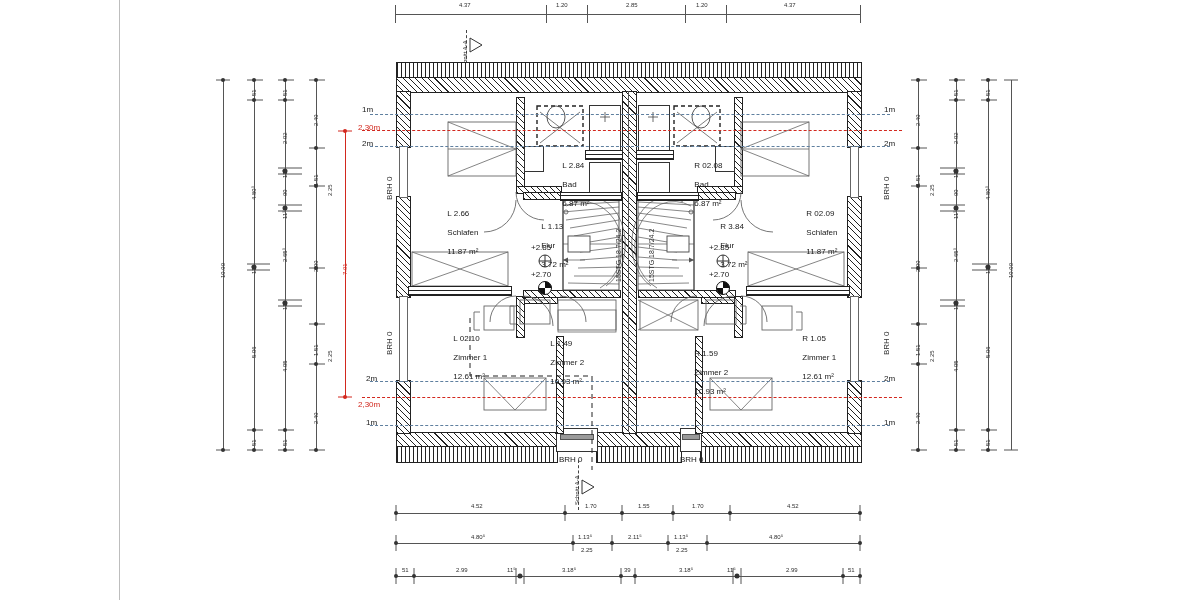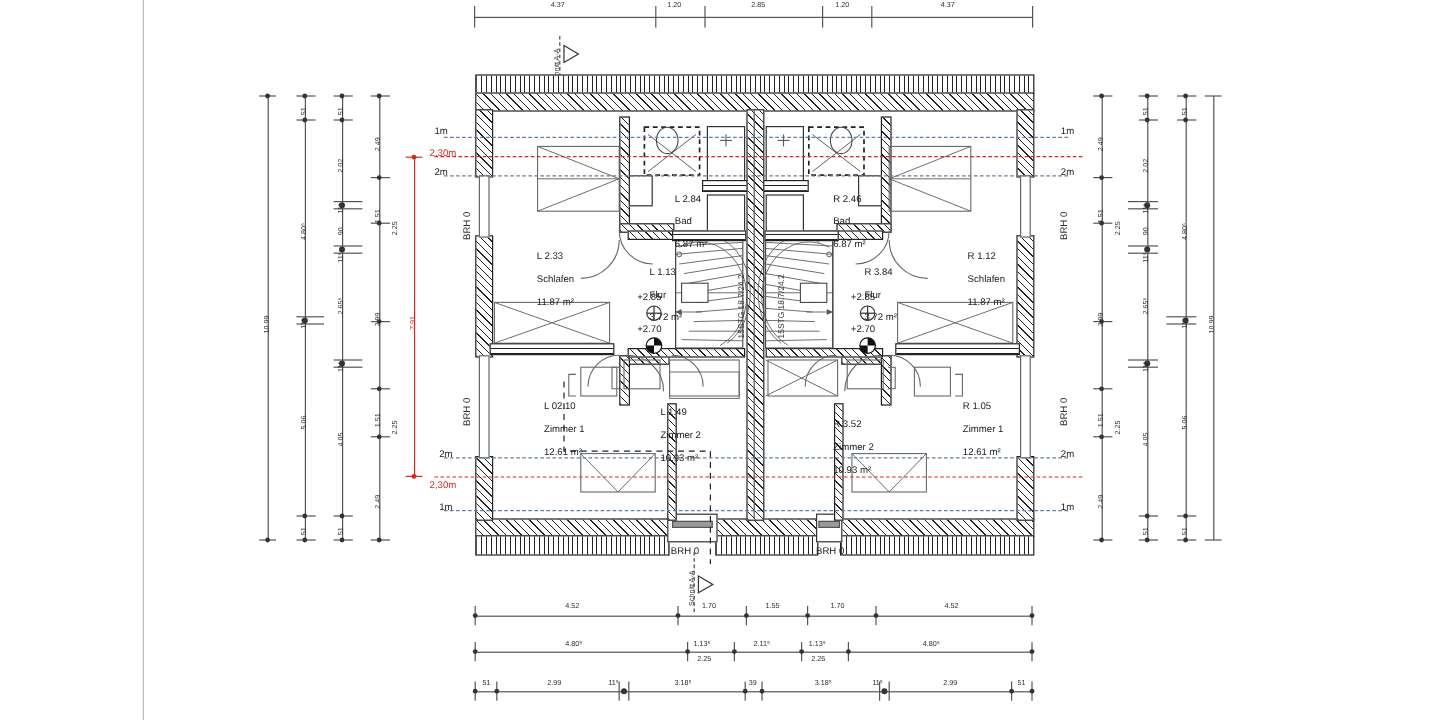--- a/index.html
+++ b/index.html
@@ -332,21 +332,21 @@
 
   <div>
 
     <div class="lbl" style="left:549px;top:152px;">
       <span>L 2.84</span><br>
       <span>Bad</span><br>
       <span>6.87 m²</span>
     </div>
 
     <div class="lbl" style="left:434px;top:200px;">
-      <span>L 2.33</span><br>
+      <span>L 2.66</span><br>
       <span>Schlafen</span><br>
       <span>11.87 m²</span>
     </div>
 
     <div class="lbl" style="left:528px;top:213px;">
       <span>L 1.13</span><br>
       <span>Flur</span><br>
       <span>3.72 m²</span>
     </div>
 
@@ -356,45 +356,45 @@
       <span>12.61 m²</span>
     </div>
 
     <div class="lbl" style="left:537px;top:330px;">
       <span>L 1.49</span><br>
       <span>Zimmer 2</span><br>
       <span>10.93 m²</span>
     </div>
 
     <div class="lbl" style="left:681px;top:152px;">
-      <span>R 2.46</span><br>
+      <span>R 02.08</span><br>
       <span>Bad</span><br>
       <span>6.87 m²</span>
     </div>
 
     <div class="lbl" style="left:793px;top:200px;">
-      <span>R 1.12</span><br>
+      <span>R 02.09</span><br>
       <span>Schlafen</span><br>
       <span>11.87 m²</span>
     </div>
 
     <div class="lbl" style="left:707px;top:213px;">
       <span>R 3.84</span><br>
       <span>Flur</span><br>
       <span>3.72 m²</span>
     </div>
 
     <div class="lbl" style="left:789px;top:325px;">
       <span>R 1.05</span><br>
       <span>Zimmer 1</span><br>
       <span>12.61 m²</span>
     </div>
 
     <div class="lbl" style="left:681px;top:340px;">
-      <span>R 3.52</span><br>
+      <span>R 1.59</span><br>
       <span>Zimmer 2</span><br>
       <span>10.93 m²</span>
     </div>
   </div>
 
   <div>
     <div class="lbl" style="left:531px;top:243px;">+2.85</div>
     <div class="lbl" style="left:531px;top:270px;">+2.70</div>
     <svg class="ov">
       <circle cx="545" cy="261" r="6" fill="none" stroke="#333" stroke-width="1"></circle>

